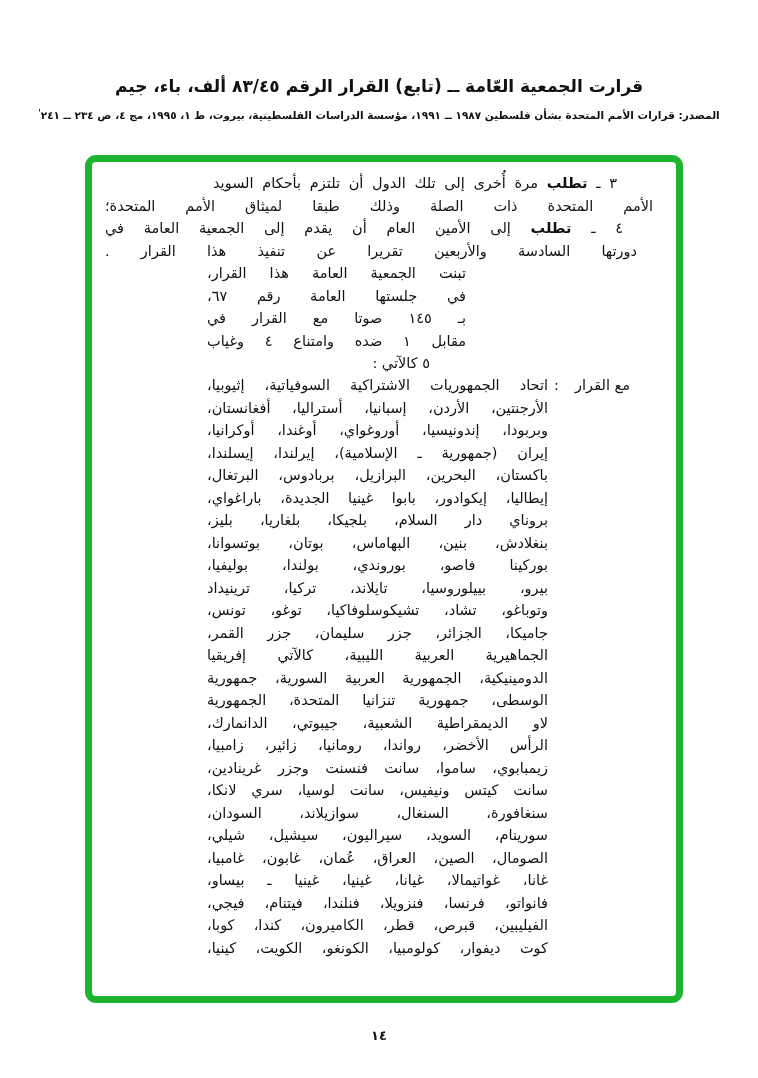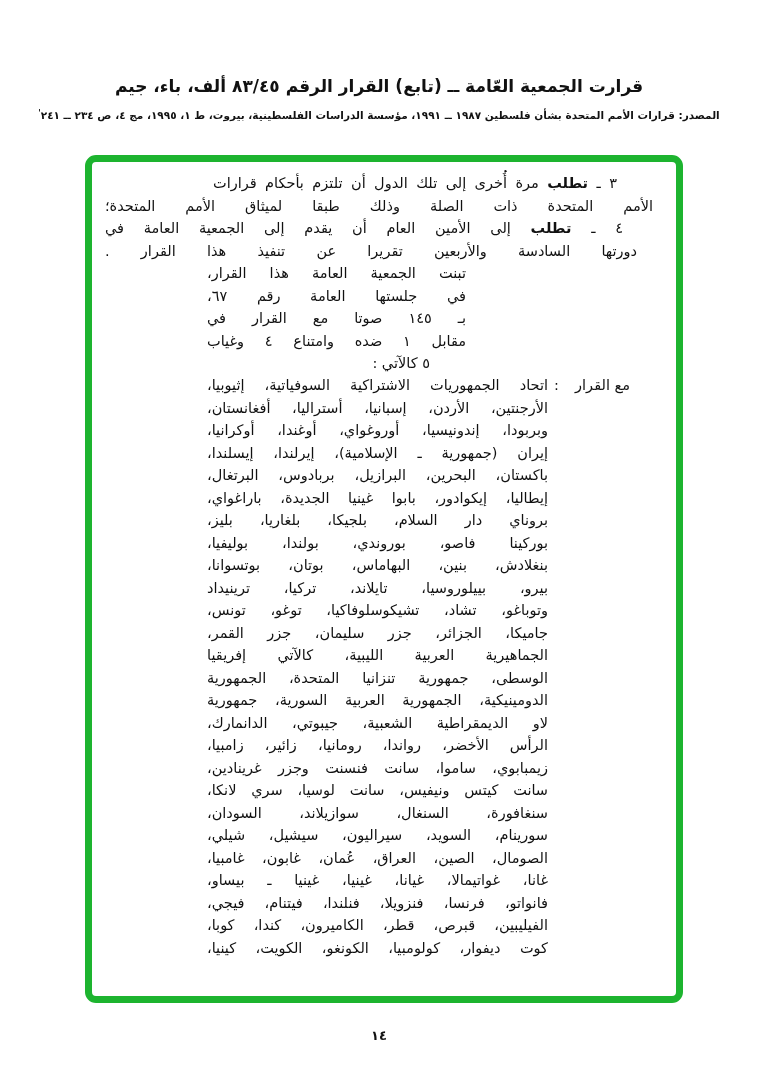--- a/index.html
+++ b/index.html
@@ -46,21 +46,21 @@
 
 <div class="doc-title rtl">قرارت الجمعية العّامة ــ (تابع) القرار الرقم ٨٣/٤٥ ألف، باء، جيم</div>
 
 <div class="doc-source rtl">
   <span>المصدر: قرارات الأمم المتحدة بشأن فلسطين ١٩٨٧ ــ ١٩٩١، مؤسسة الدراسات الفلسطينية، بيروت، ط ١، ١٩٩٥، مج ٤، ص ٢٣٤ ــ ٢٤١</span><span class="mark">'</span>
 </div>
 
 <div class="green-frame" style="border-color: rgb(29, 180, 47);"></div>
 
 <div id="blockA" class="rtl">
-    <div class="line" style="margin-right: 36px; margin-left: 108px;"><span>٣ ـ </span><b>تطلب</b><span> مرة أُخرى إلى تلك الدول أن تلتزم بأحكام قرارات</span></div>
+    <div class="line" style="margin-right: 36px; margin-left: 108px;"><span>٣ ـ </span><b>تطلب</b><span> مرة أُخرى إلى تلك الدول أن تلتزم بأحكام السويد</span></div>
     <div class="line" style="margin-right: 0px; margin-left: 0px;"><span>الأمم المتحدة ذات الصلة وذلك طبقا لميثاق الأمم المتحدة؛</span></div>
     <div class="line" style="margin-right: 30px; margin-left: 0px;"><span>٤ ـ </span><b>تطلب</b><span> إلى الأمين العام أن يقدم إلى الجمعية العامة في</span></div>
     <div class="line" style="margin-right: 16px; margin-left: 0px;"><span>دورتها السادسة والأربعين تقريرا عن تنفيذ هذا القرار .</span></div>
   </div>
 
 <div id="blockB" class="rtl">
     <div class="line">تبنت الجمعية العامة هذا القرار،</div>
     <div class="line">في جلستها العامة رقم ٦٧،</div>
     <div class="line">بـ ١٤٥ صوتا مع القرار في</div>
     <div class="line">مقابل ١ ضده وامتناع ٤ وغياب</div>
@@ -72,28 +72,28 @@
     <span>مع القرار</span>
     <span>:</span>
   </div>
 <div class="line">اتحاد الجمهوريات الاشتراكية السوفياتية، إثيوبيا،</div>
     <div class="line">الأرجنتين، الأردن، إسبانيا، أستراليا، أفغانستان،</div>
     <div class="line">وبربودا، إندونيسيا، أوروغواي، أوغندا، أوكرانيا،</div>
     <div class="line">إيران (جمهورية ـ الإسلامية)، إيرلندا، إيسلندا،</div>
     <div class="line">باكستان، البحرين، البرازيل، بربادوس، البرتغال،</div>
     <div class="line">إيطاليا، إيكوادور، بابوا غينيا الجديدة، باراغواي،</div>
     <div class="line">بروناي دار السلام، بلجيكا، بلغاريا، بليز،</div>
+    <div class="line">بنغلادش، بنين، البهاماس، بوتان، بوتسوانا،</div>
     <div class="line">بوركينا فاصو، بوروندي، بولندا، بوليفيا،</div>
-    <div class="line">بنغلادش، بنين، البهاماس، بوتان، بوتسوانا،</div>
     <div class="line">بيرو، بييلوروسيا، تايلاند، تركيا، ترينيداد</div>
     <div class="line">وتوباغو، تشاد، تشيكوسلوفاكيا، توغو، تونس،</div>
     <div class="line">جاميكا، الجزائر، جزر سليمان، جزر القمر،</div>
     <div class="line">الجماهيرية العربية الليبية، كالآتي إفريقيا</div>
+    <div class="line">الدومينيكية، الجمهورية العربية السورية، جمهورية</div>
     <div class="line">الوسطى، جمهورية تنزانيا المتحدة، الجمهورية</div>
-    <div class="line">الدومينيكية، الجمهورية العربية السورية، جمهورية</div>
     <div class="line">لاو الديمقراطية الشعبية، جيبوتي، الدانمارك،</div>
     <div class="line">الرأس الأخضر، رواندا، رومانيا، زائير، زامبيا،</div>
     <div class="line">زيمبابوي، ساموا، سانت فنسنت وجزر غرينادين،</div>
     <div class="line">سانت كيتس ونيفيس، سانت لوسيا، سري لانكا،</div>
     <div class="line">سنغافورة، السنغال، سوازيلاند، السودان،</div>
     <div class="line">سورينام، السويد، سيراليون، سيشيل، شيلي،</div>
     <div class="line">الصومال، الصين، العراق، عُمان، غابون، غامبيا،</div>
     <div class="line">غانا، غواتيمالا، غيانا، غينيا، غينيا ـ بيساو،</div>
     <div class="line">فانواتو، فرنسا، فنزويلا، فنلندا، فيتنام، فيجي،</div>
     <div class="line">الفيليبين، قبرص، قطر، الكاميرون، كندا، كوبا،</div>

